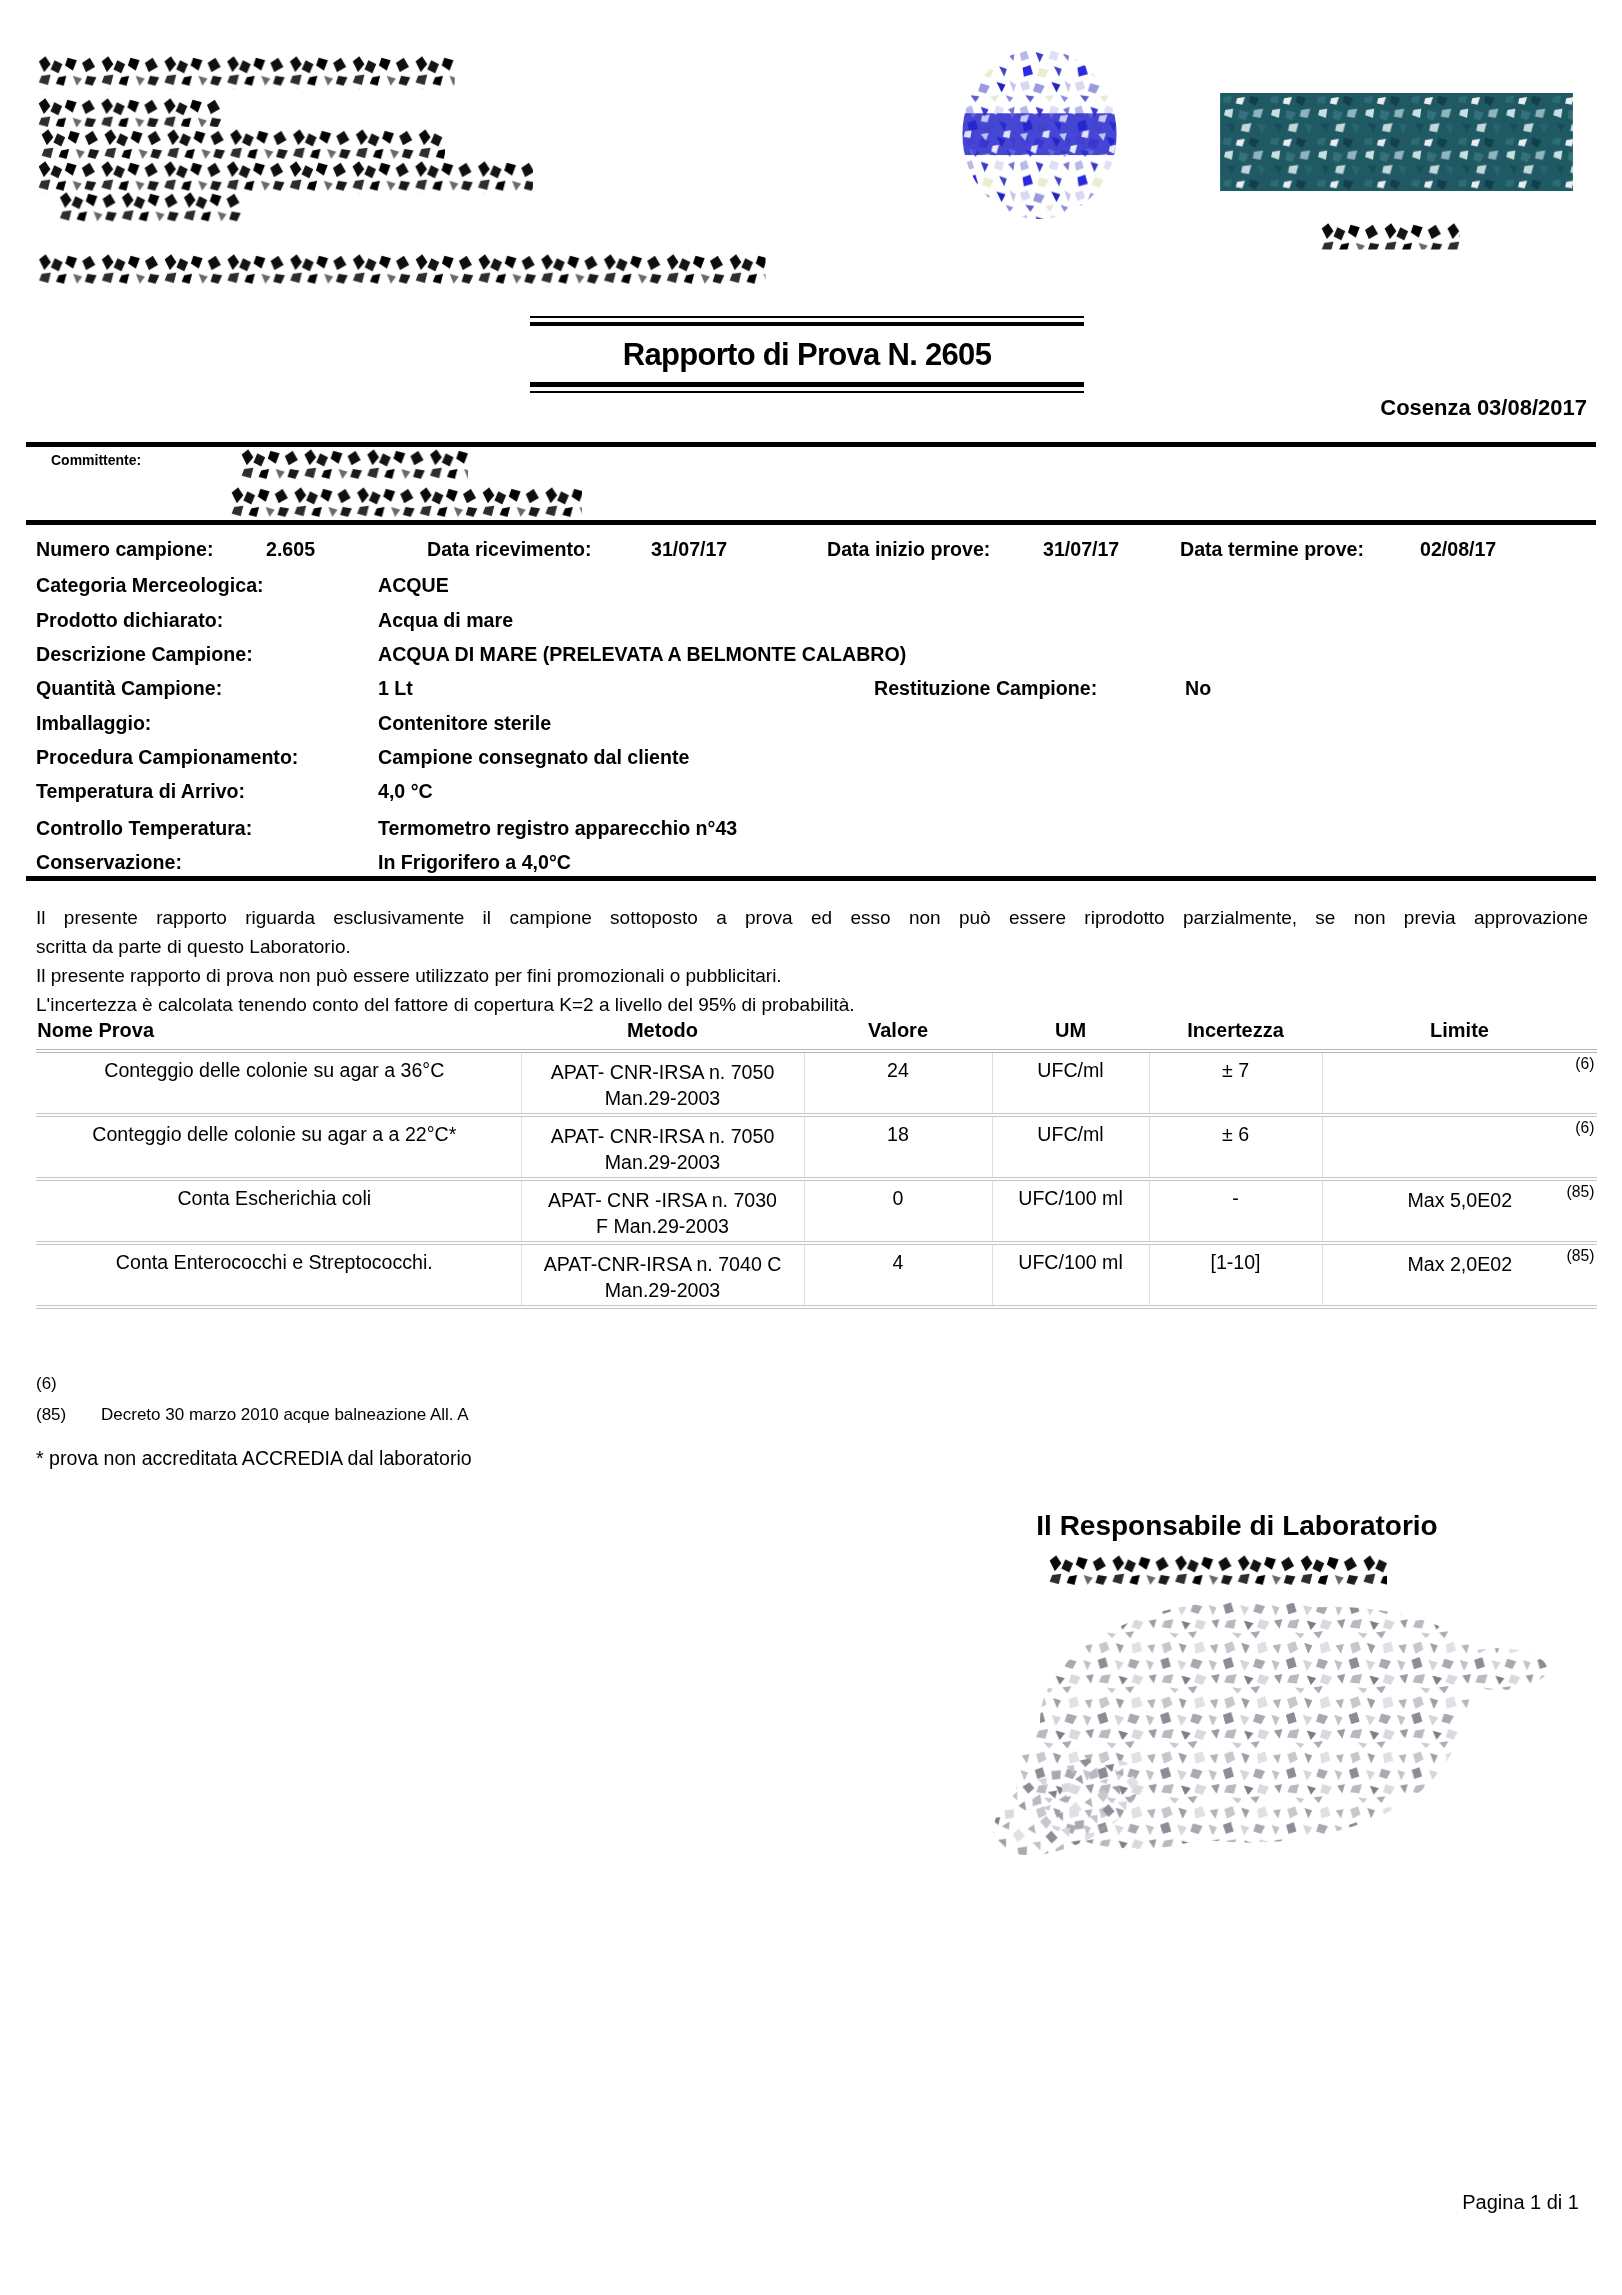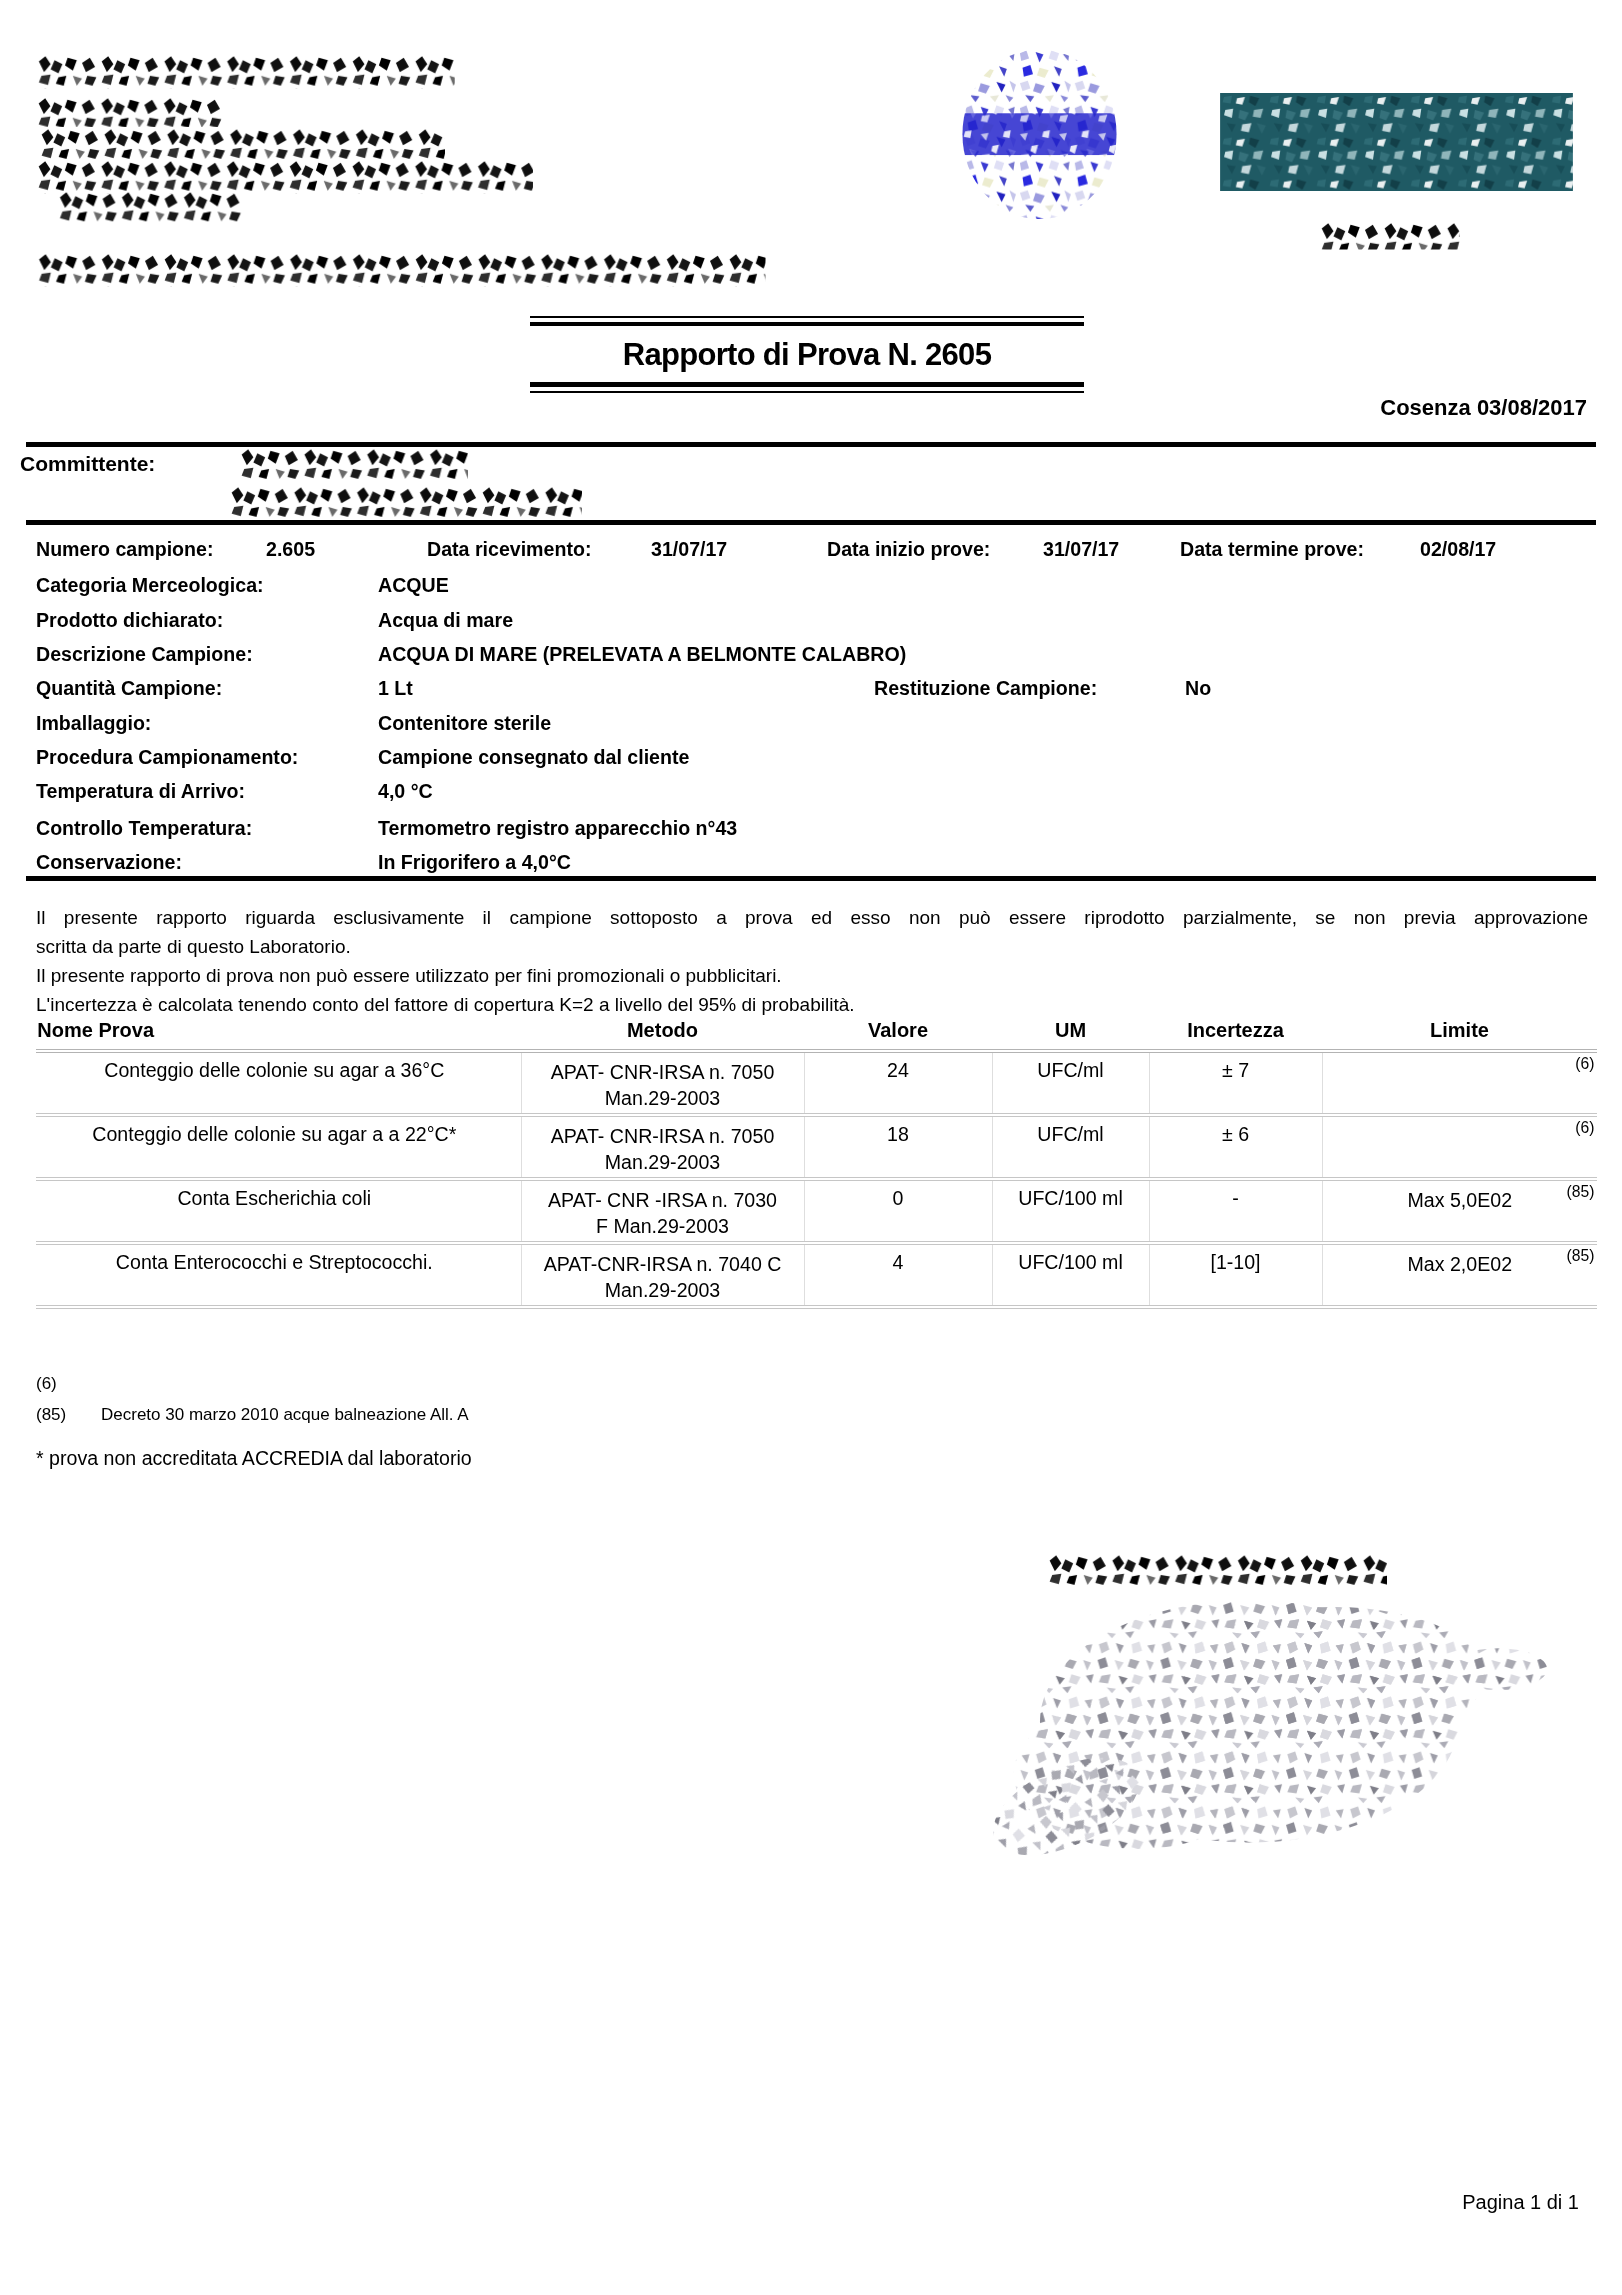--- a/index.html
+++ b/index.html
@@ -26,21 +26,21 @@
   .title-text{
     text-align:center;font-weight:bold;font-size:31px;letter-spacing:-0.7px;
     padding:10.5px 0 9.2px 0;white-space:nowrap;
   }
 
   .place-date{
     position:absolute;left:36px;top:395px;width:1551px;
     text-align:right;font-weight:bold;font-size:22px;
   }
 
-  .committente-label{position:absolute;left:20px;top:452px;font-weight:bold;font-size:21px;}
+  .committente-label{position:absolute;left:51px;top:452px;font-weight:bold;font-size:14px;}
 
   
   .frow{position:absolute;left:36px;white-space:nowrap;font-size:19.6px;height:27.5px;width:1557px;}
   .frow .lbl{position:absolute;font-weight:bold;}
   .frow .val{position:absolute;font-weight:bold;margin-left:12px;}
 
   
   .disclaimer{position:absolute;left:36px;top:903px;width:1552px;font-size:19px;line-height:29px;}
   .disclaimer .justify-full{text-align:justify;text-align-last:justify;}
 
@@ -321,20 +321,21 @@
     <div class="fnrow">
       <span class="fn-marker">(6)</span><span class="fn-text"></span>
     </div>
     <div class="fnrow">
       <span class="fn-marker">(85)</span><span class="fn-text">Decreto 30 marzo 2010 acque balneazione All. A</span>
     </div>
   </div>
 
   <div class="accreditation-note">* prova non accreditata ACCREDIA dal laboratorio</div>
 
+  <div class="resp-title">Il Responsabile di Laboratorio</div>
   <svg class="abs" style="left:1047px;top:1554px" width="340" height="33" viewBox="0 0 520 50">
       <rect width="100%" height="100%" fill="url(#pat-black)"></rect>
     </svg>
 
   <svg class="abs" style="left:968px;top:1584px" width="602" height="288" viewBox="0 0 920 440">
     <g>
       <ellipse cx="430" cy="210" rx="320" ry="185" fill="url(#pat-gray)"></ellipse>
       <ellipse cx="260" cy="290" rx="190" ry="115" fill="url(#pat-gray)"></ellipse>
       <ellipse cx="560" cy="140" rx="230" ry="105" fill="url(#pat-gray)"></ellipse>
       <ellipse cx="150" cy="340" rx="120" ry="60" transform="rotate(-25 150 340)" fill="url(#pat-gray)"></ellipse>

